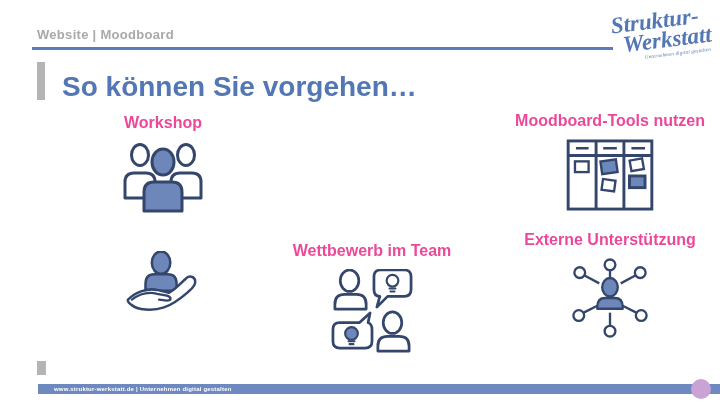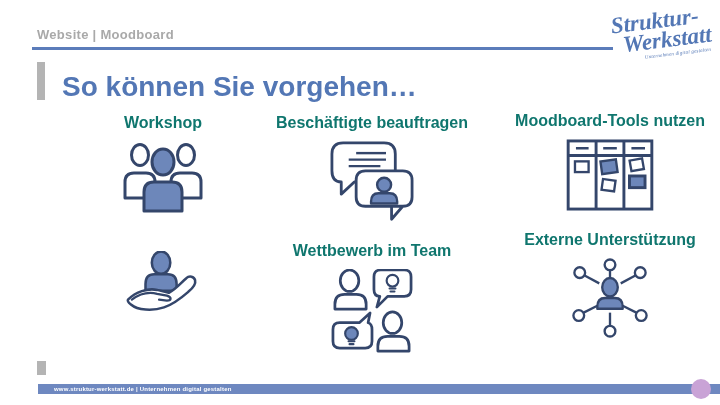--- a/index.html
+++ b/index.html
@@ -14,21 +14,21 @@
   .logo { position:absolute; right:4px; top:8px; width:140px; color:#5377b5;
           font-family:"Liberation Serif", serif; font-style:italic; transform:rotate(-7deg); }
   .logo-line1 { font-size:23px; font-weight:bold; margin-left:16px; line-height:24px; }
   .logo-line2 { font-size:23px; font-weight:bold; margin-left:26px; margin-top:-4px; line-height:24px; }
   .logo-tagline { font-size:5px; margin-left:46px; margin-top:0px; letter-spacing:0.2px; }
 
   .title-bar { position:absolute; left:17px; top:62px; width:8px; height:38px; background:#b4b4b4; }
   .slide-title { position:absolute; left:42px; top:71px; font-size:28px; font-weight:bold; color:#5377b5; }
 
   .cell { position:absolute; text-align:center; }
-  .cell-label { font-size:16px; font-weight:bold; color:#0f766e; white-space:nowrap; }
+  .cell-label { font-size:16px; font-weight:bold; color:#ec4899; white-space:nowrap; }
   .cell-icon { margin-top:9px; display:flex; justify-content:center; }
 
   .gray-sq { position:absolute; left:17px; top:361px; width:9px; height:14px; background:#b4b4b4; }
   .footer-bar { position:absolute; left:18px; top:384px; width:688px; height:10px; background:#6e88c0;
                 color:#ffffff; font-size:6px; font-weight:bold; line-height:10px; padding-left:16px;
                 letter-spacing:0.2px; }
   .footer-dot { position:absolute; left:671px; top:379px; width:20px; height:20px; border-radius:50%;
                 background:#c9a3d6; }
 </style>
 </head>
@@ -59,38 +59,20 @@
           <path d="M48 57 L48 41 Q48 32 57 32 L69 32 Q78 32 78 41 L78 57 Z"></path>
         </g>
         <g stroke="#34466b" stroke-width="3" fill="#6d87ba" stroke-linejoin="round">
           <ellipse cx="40" cy="21" rx="11" ry="13"></ellipse>
           <path d="M21 70 L21 51 Q21 41 31 41 L49 41 Q59 41 59 51 L59 70 Z"></path>
         </g>
       </svg>
     </div>
   </div>
 
-  <div class="cell" style="left:244px;top:114px;width:216px">
-    <div class="cell-label">Beschäftigte beauftragen</div>
-    <div class="cell-icon">
-      <svg width="84" height="82" viewBox="0 0 90 88">
-        <path d="M14 2 L58 2 Q70 2 70 14 L70 32 Q70 44 58 44 L26 44 L12 57 L12 44 Q2 44 2 32 L2 14 Q2 2 14 2 Z" stroke="#34466b" stroke-width="3" fill="#ffffff" stroke-linejoin="round"></path>
-        <g stroke="#34466b" stroke-width="2.6" fill="none">
-          <path d="M28 13 L60 13"></path>
-            <path d="M20 20 L60 20"></path>
-            <path d="M20 27 L54 27"></path>
-        </g>
-        <path d="M38 32 L78 32 Q88 32 88 42 L88 60 Q88 70 78 70 L66 70 L66 84 L78 70 L38 70 Q28 70 28 60 L28 42 Q28 32 38 32 Z" stroke="#34466b" stroke-width="3" fill="#ffffff" stroke-linejoin="round"></path>
-        <g stroke="#34466b" stroke-width="2.6" fill="#6d87ba" stroke-linejoin="round">
-          <circle cx="58" cy="47" r="7.5"></circle>
-          <path d="M44 67 L44 65 Q44 56 52 56 L64 56 Q72 56 72 65 L72 67 Z"></path>
-        </g>
-      </svg>
-    </div>
-  </div>
 
   <div class="cell" style="left:478px;top:112px;width:224px">
     <div class="cell-label">Moodboard-Tools nutzen</div>
     <div class="cell-icon">
       <svg width="88" height="72" viewBox="0 0 90 74">
         <g stroke="#34466b" stroke-width="3" fill="#ffffff">
           <rect x="2" y="2" width="86" height="70"></rect>
           <line x1="30.7" y1="2" x2="30.7" y2="72"></line>
           <line x1="59.3" y1="2" x2="59.3" y2="72"></line>
           <line x1="2" y1="17" x2="88" y2="17"></line>

